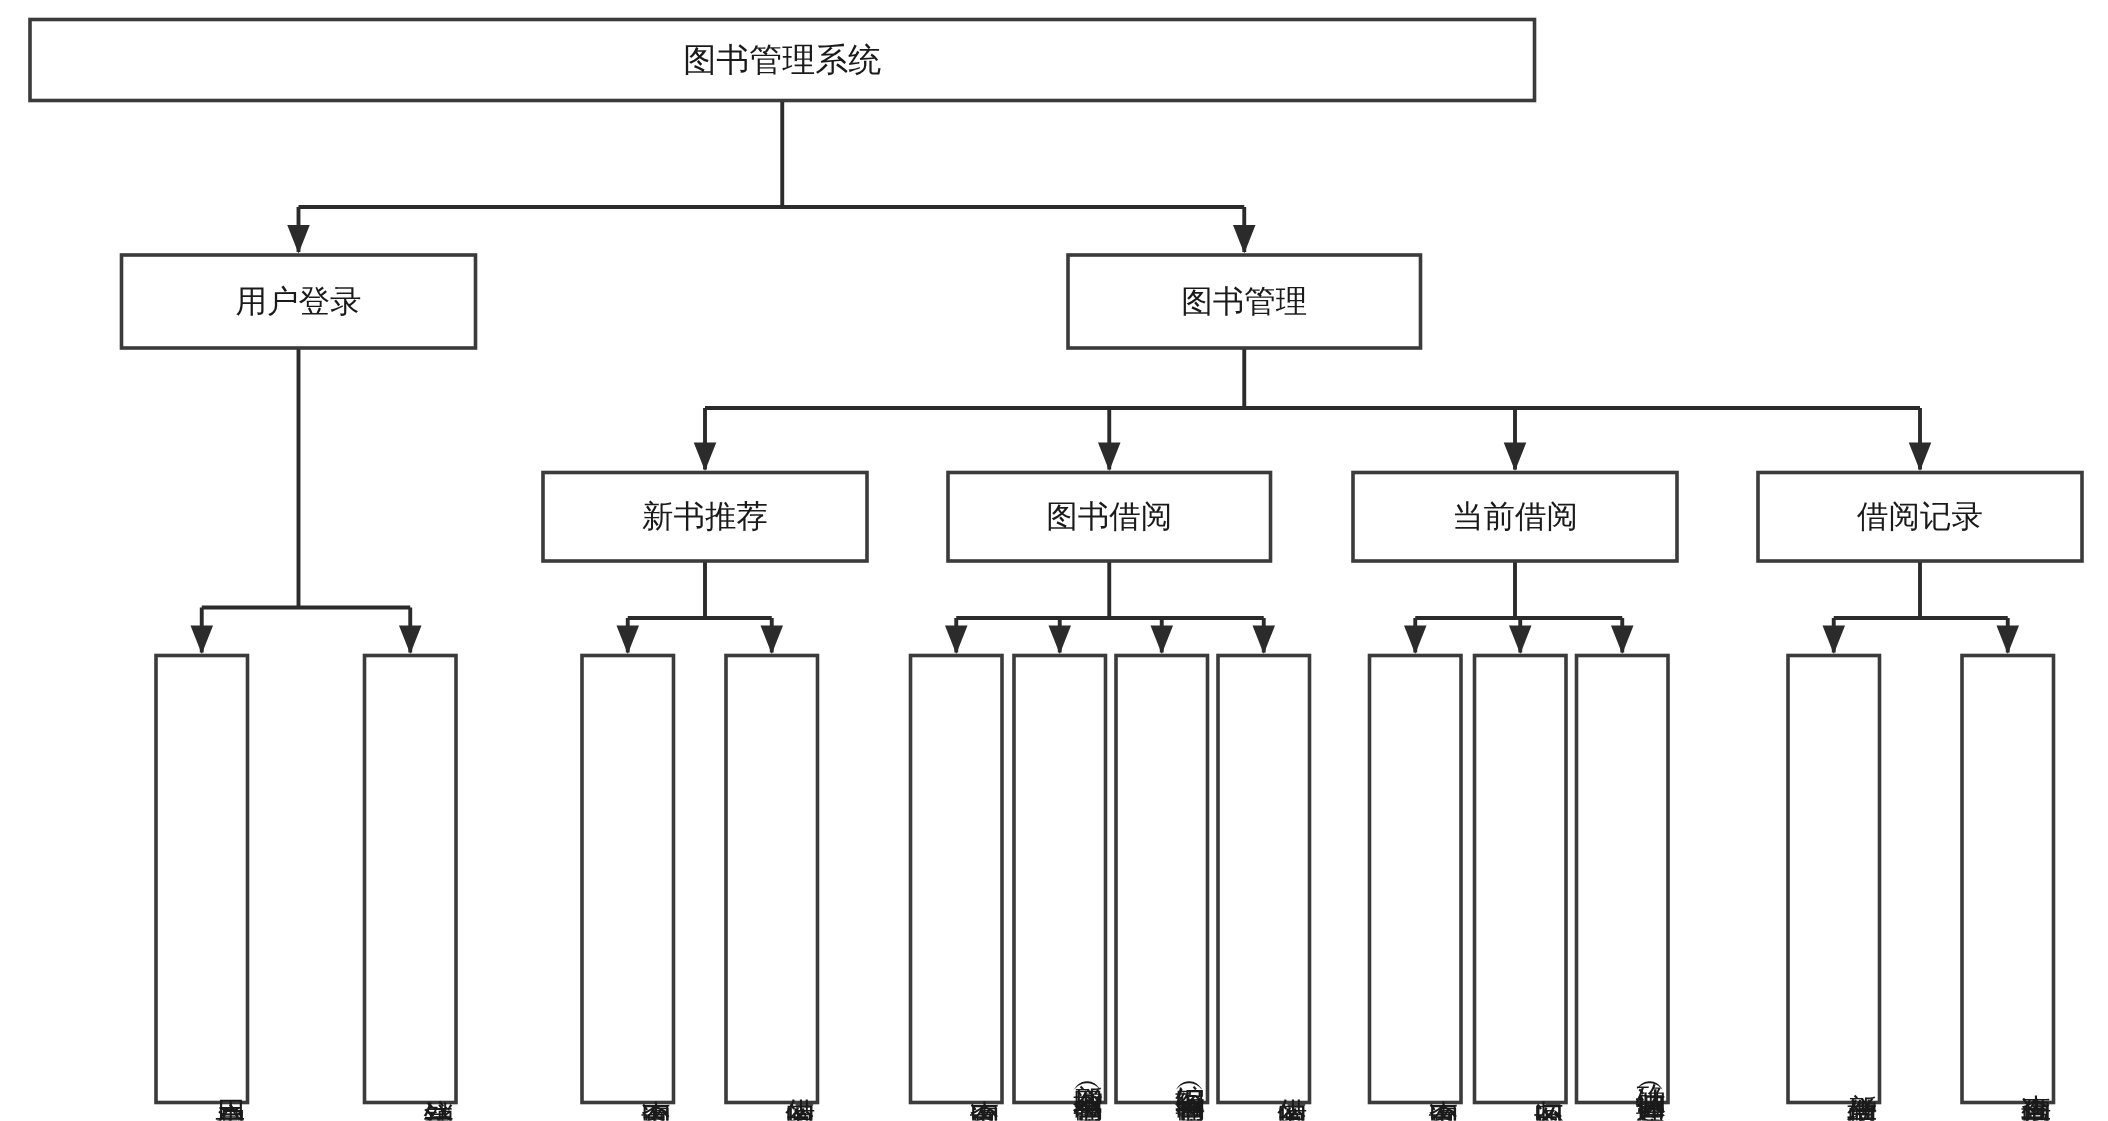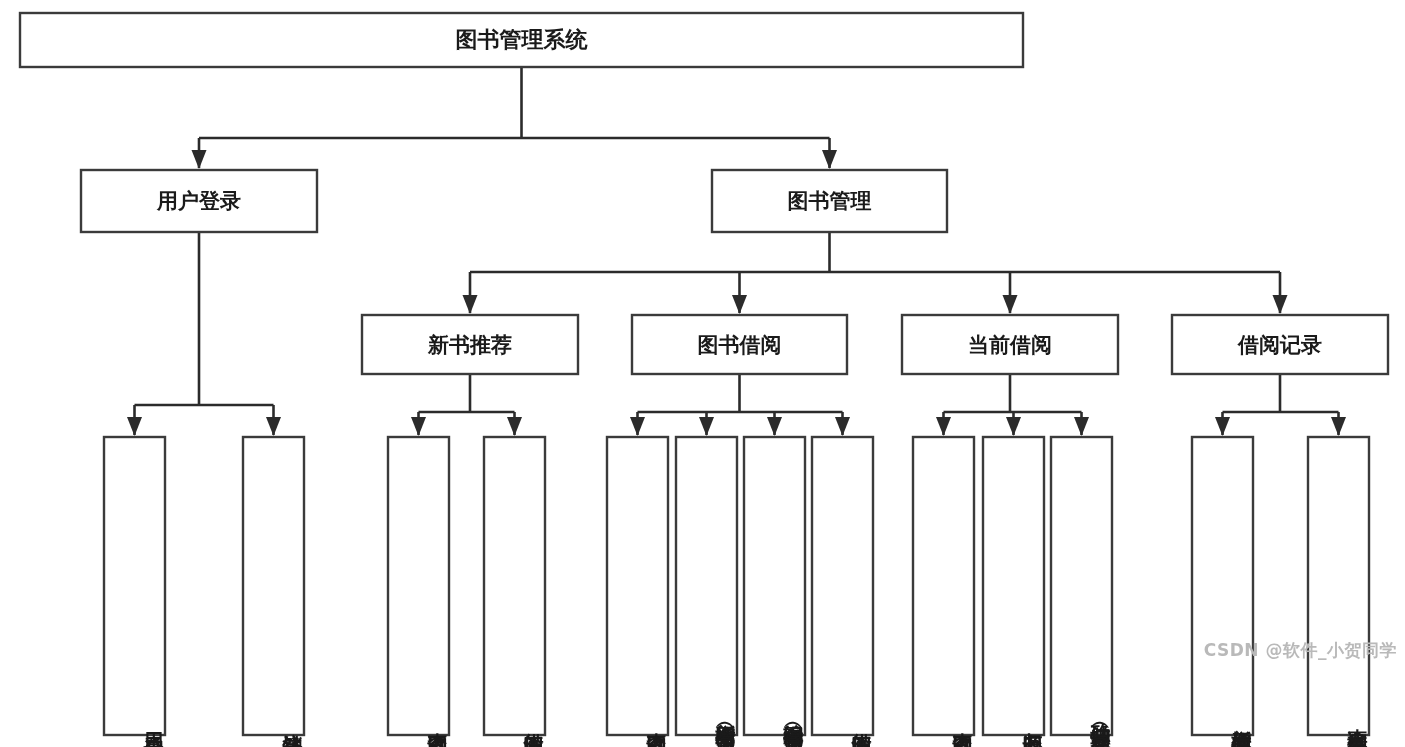--- a/index.html
+++ b/index.html
@@ -11,21 +11,20 @@
     width: 1405px;
     height: 747px;
     font-family: "DejaVu Sans", "Liberation Sans", sans-serif;
     overflow: hidden;
   }
   #diagram-root {
     position: relative;
     width: 1405px;
     height: 666px;
     background: #ffffff;
-    font-weight: bold;
   }
   svg.diagram-canvas {
     position: absolute;
     top: 0;
     left: 0;
     width: 1405px;
     height: 747px;
     display: block;
   }
   .node-box {
@@ -207,14 +206,13 @@
         <span>确认归还（管理员）</span>
       </div>
       <div class="leaf-label-wrap" style="left: 1192px; top: 445px; width: 61px; height: 286px; padding-top: 131px;">
         <span>新增借阅记录</span>
       </div>
       <div class="leaf-label-wrap" style="left: 1308px; top: 445px; width: 61px; height: 286px; padding-top: 131px;">
         <span>查询借阅记录</span>
       </div>
     </div>
 
-  <div class="watermark">CSDN @软件_小贺同学</div>
 </div>
 
 </body></html>

